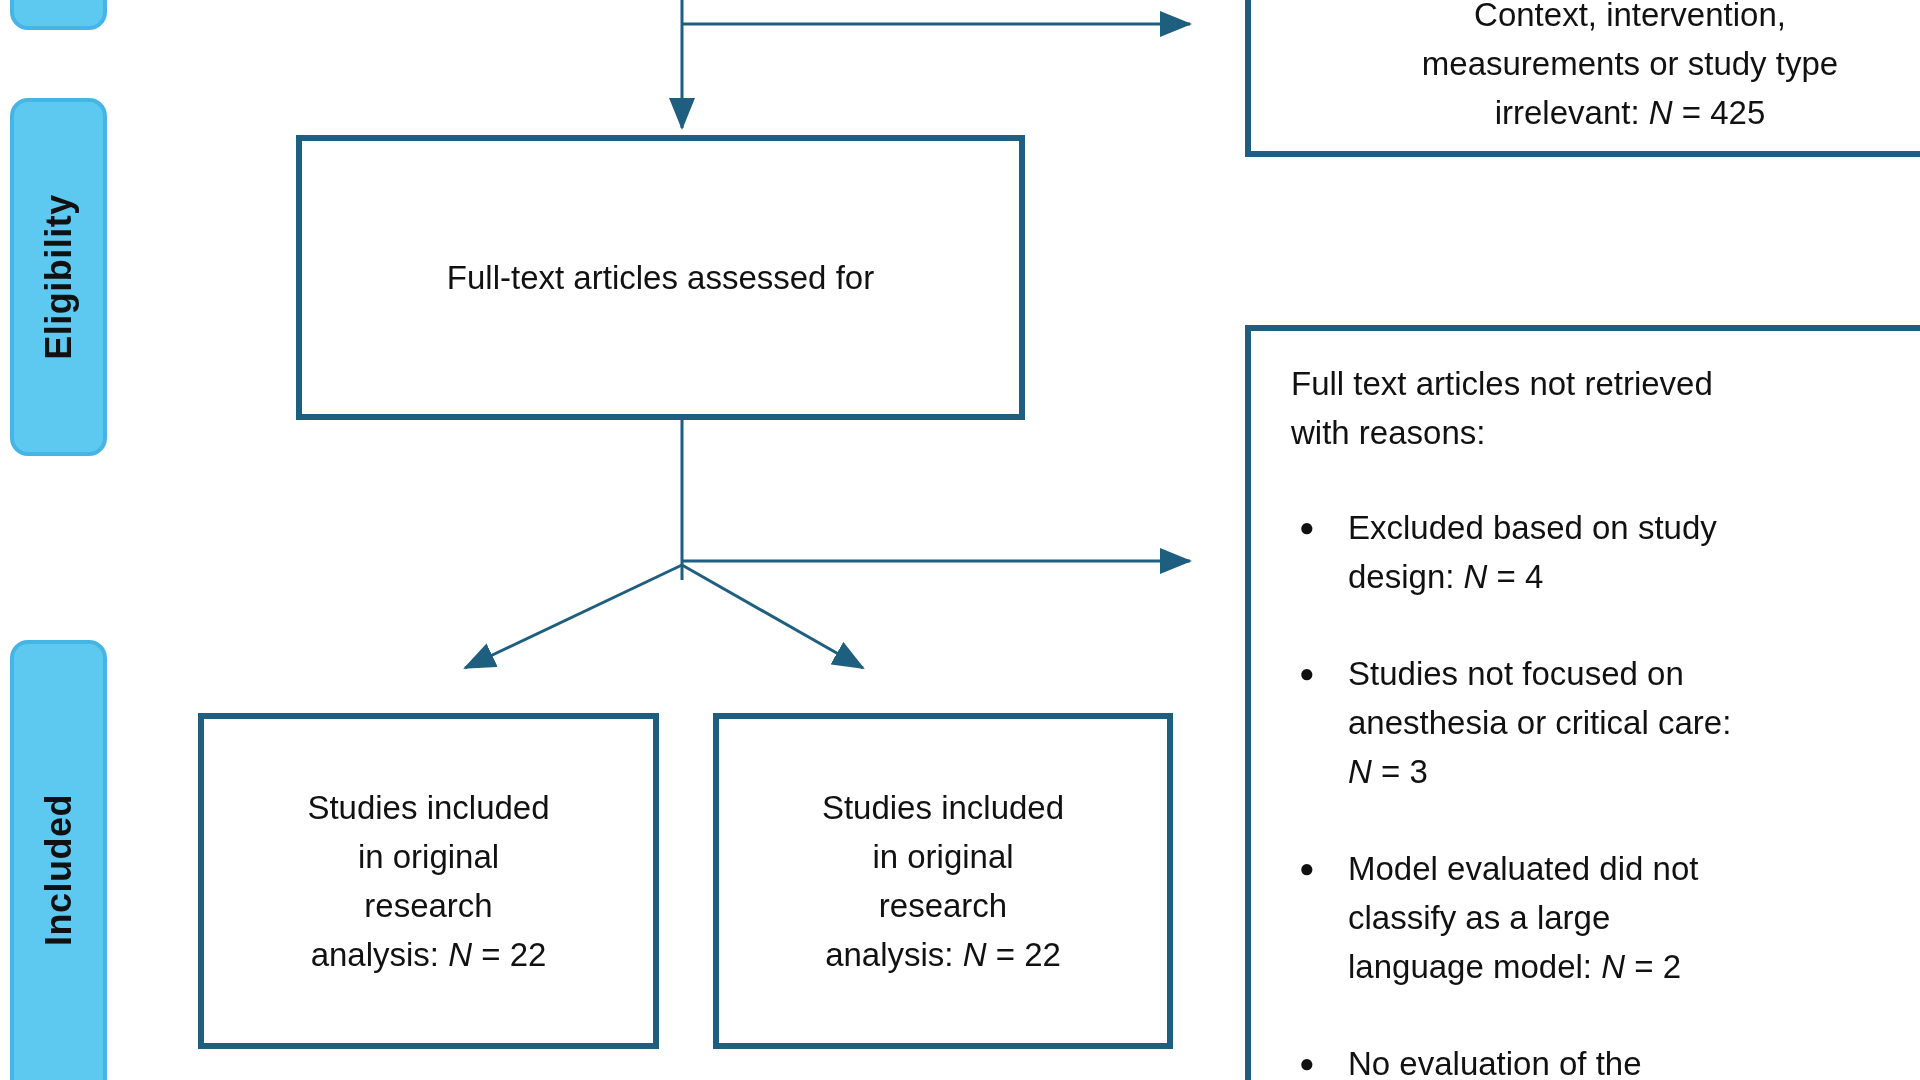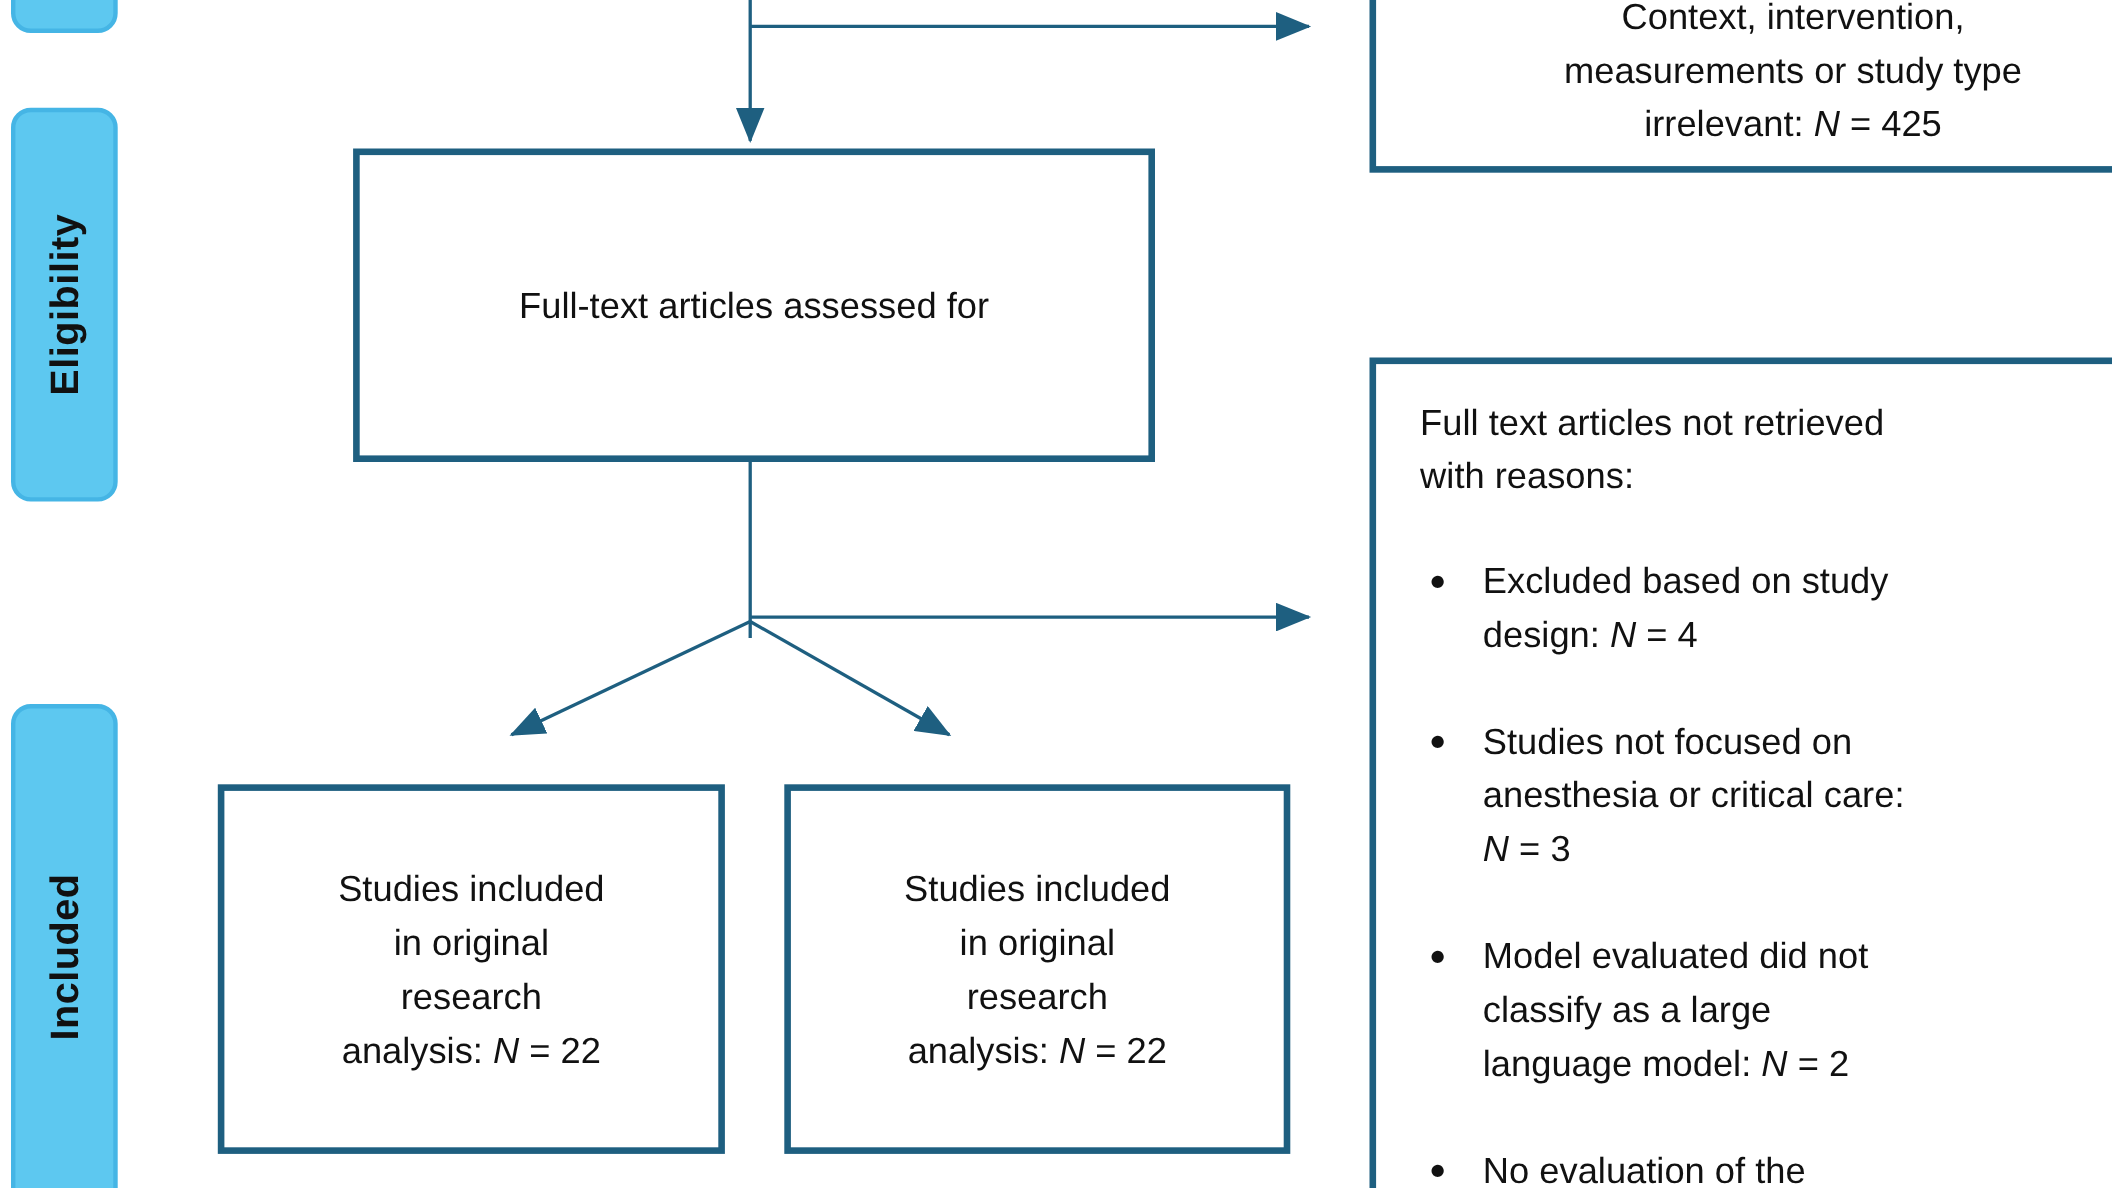--- a/index.html
+++ b/index.html
@@ -37,21 +37,21 @@
     border:6px solid var(--teal,#1e5f80);
     background:#fff;
     font-size:33px;line-height:49px;
   }
   .flow-box .tline{white-space:nowrap;}
   .centered{
     display:flex;flex-direction:column;
     align-items:center;justify-content:center;
     text-align:center;
   }
-  #box-fulltext{left:321px;top:135px;width:729px;height:285px;}
+  #box-fulltext{left:296px;top:135px;width:729px;height:285px;}
   #box-context{
     left:1245px;top:-62px;width:770px;height:219px;
     display:flex;flex-direction:column;justify-content:flex-end;
     text-align:center;padding-bottom:14px;
   }
   #box-included-left{left:198px;top:713px;width:461px;height:336px;}
   #box-included-right{left:713px;top:713px;width:460px;height:336px;}
   #box-notretrieved{
     left:1245px;top:325px;width:770px;height:820px;
     padding:28px 20px 0 40px;

